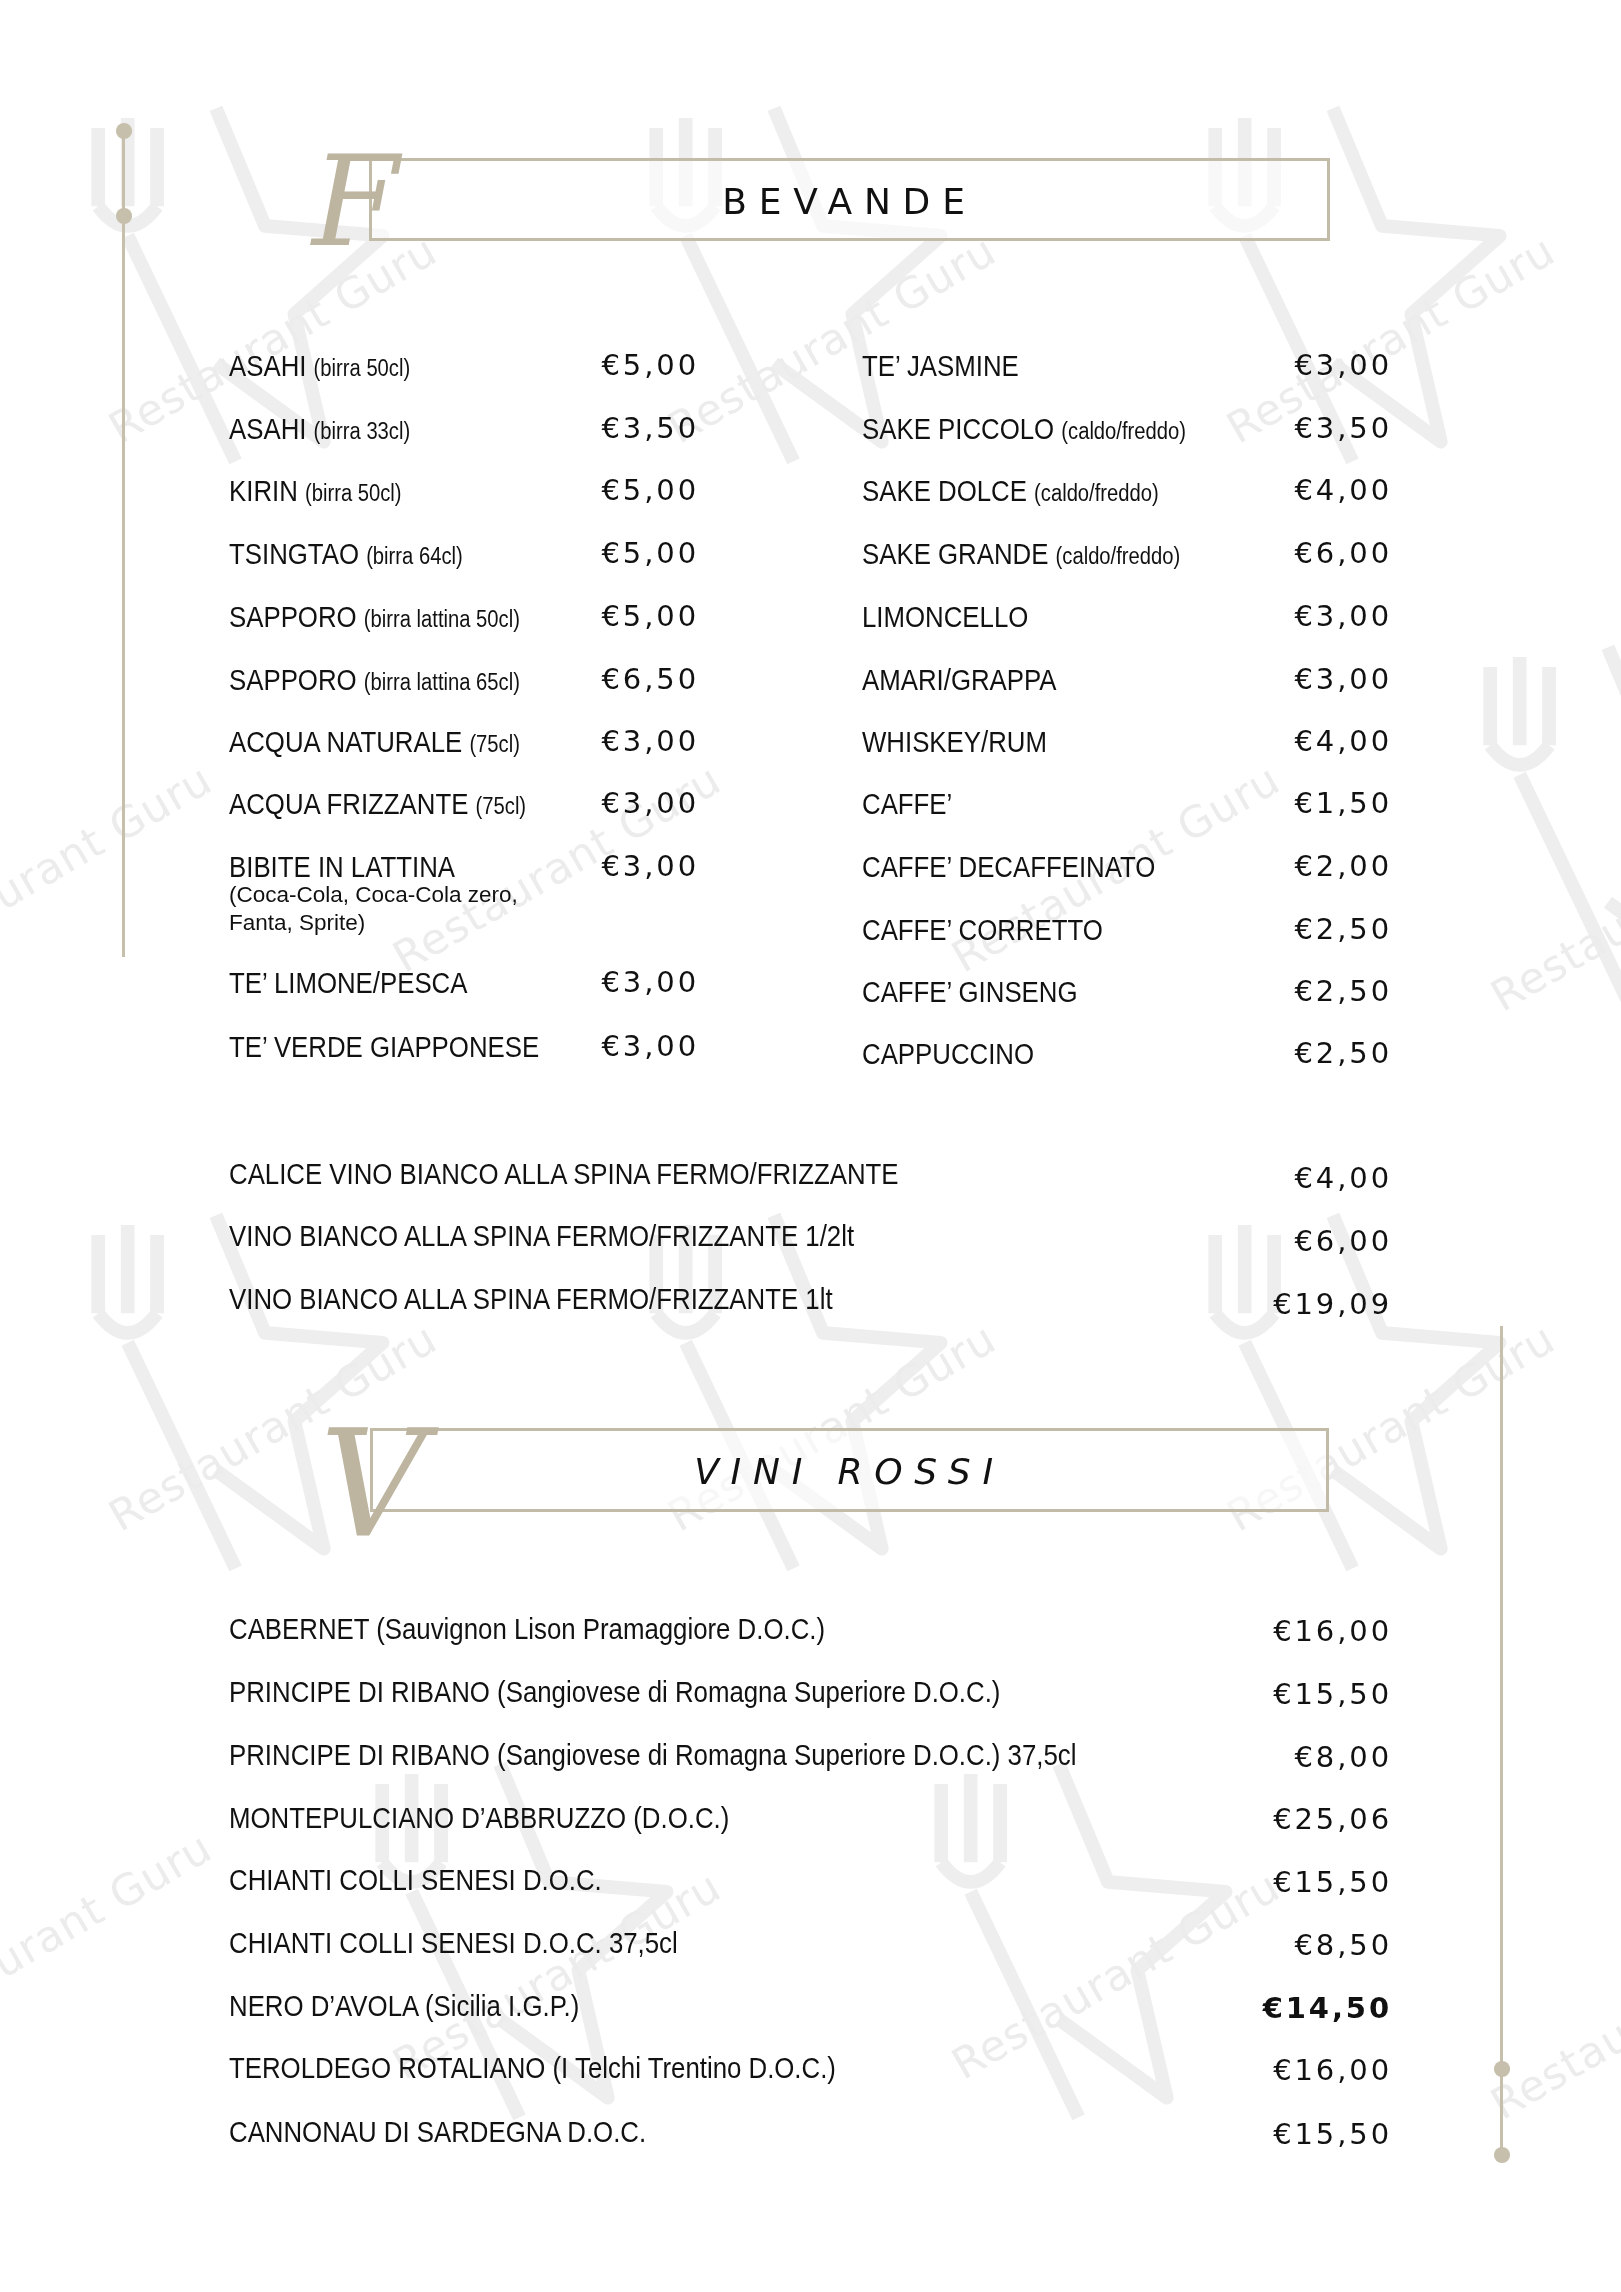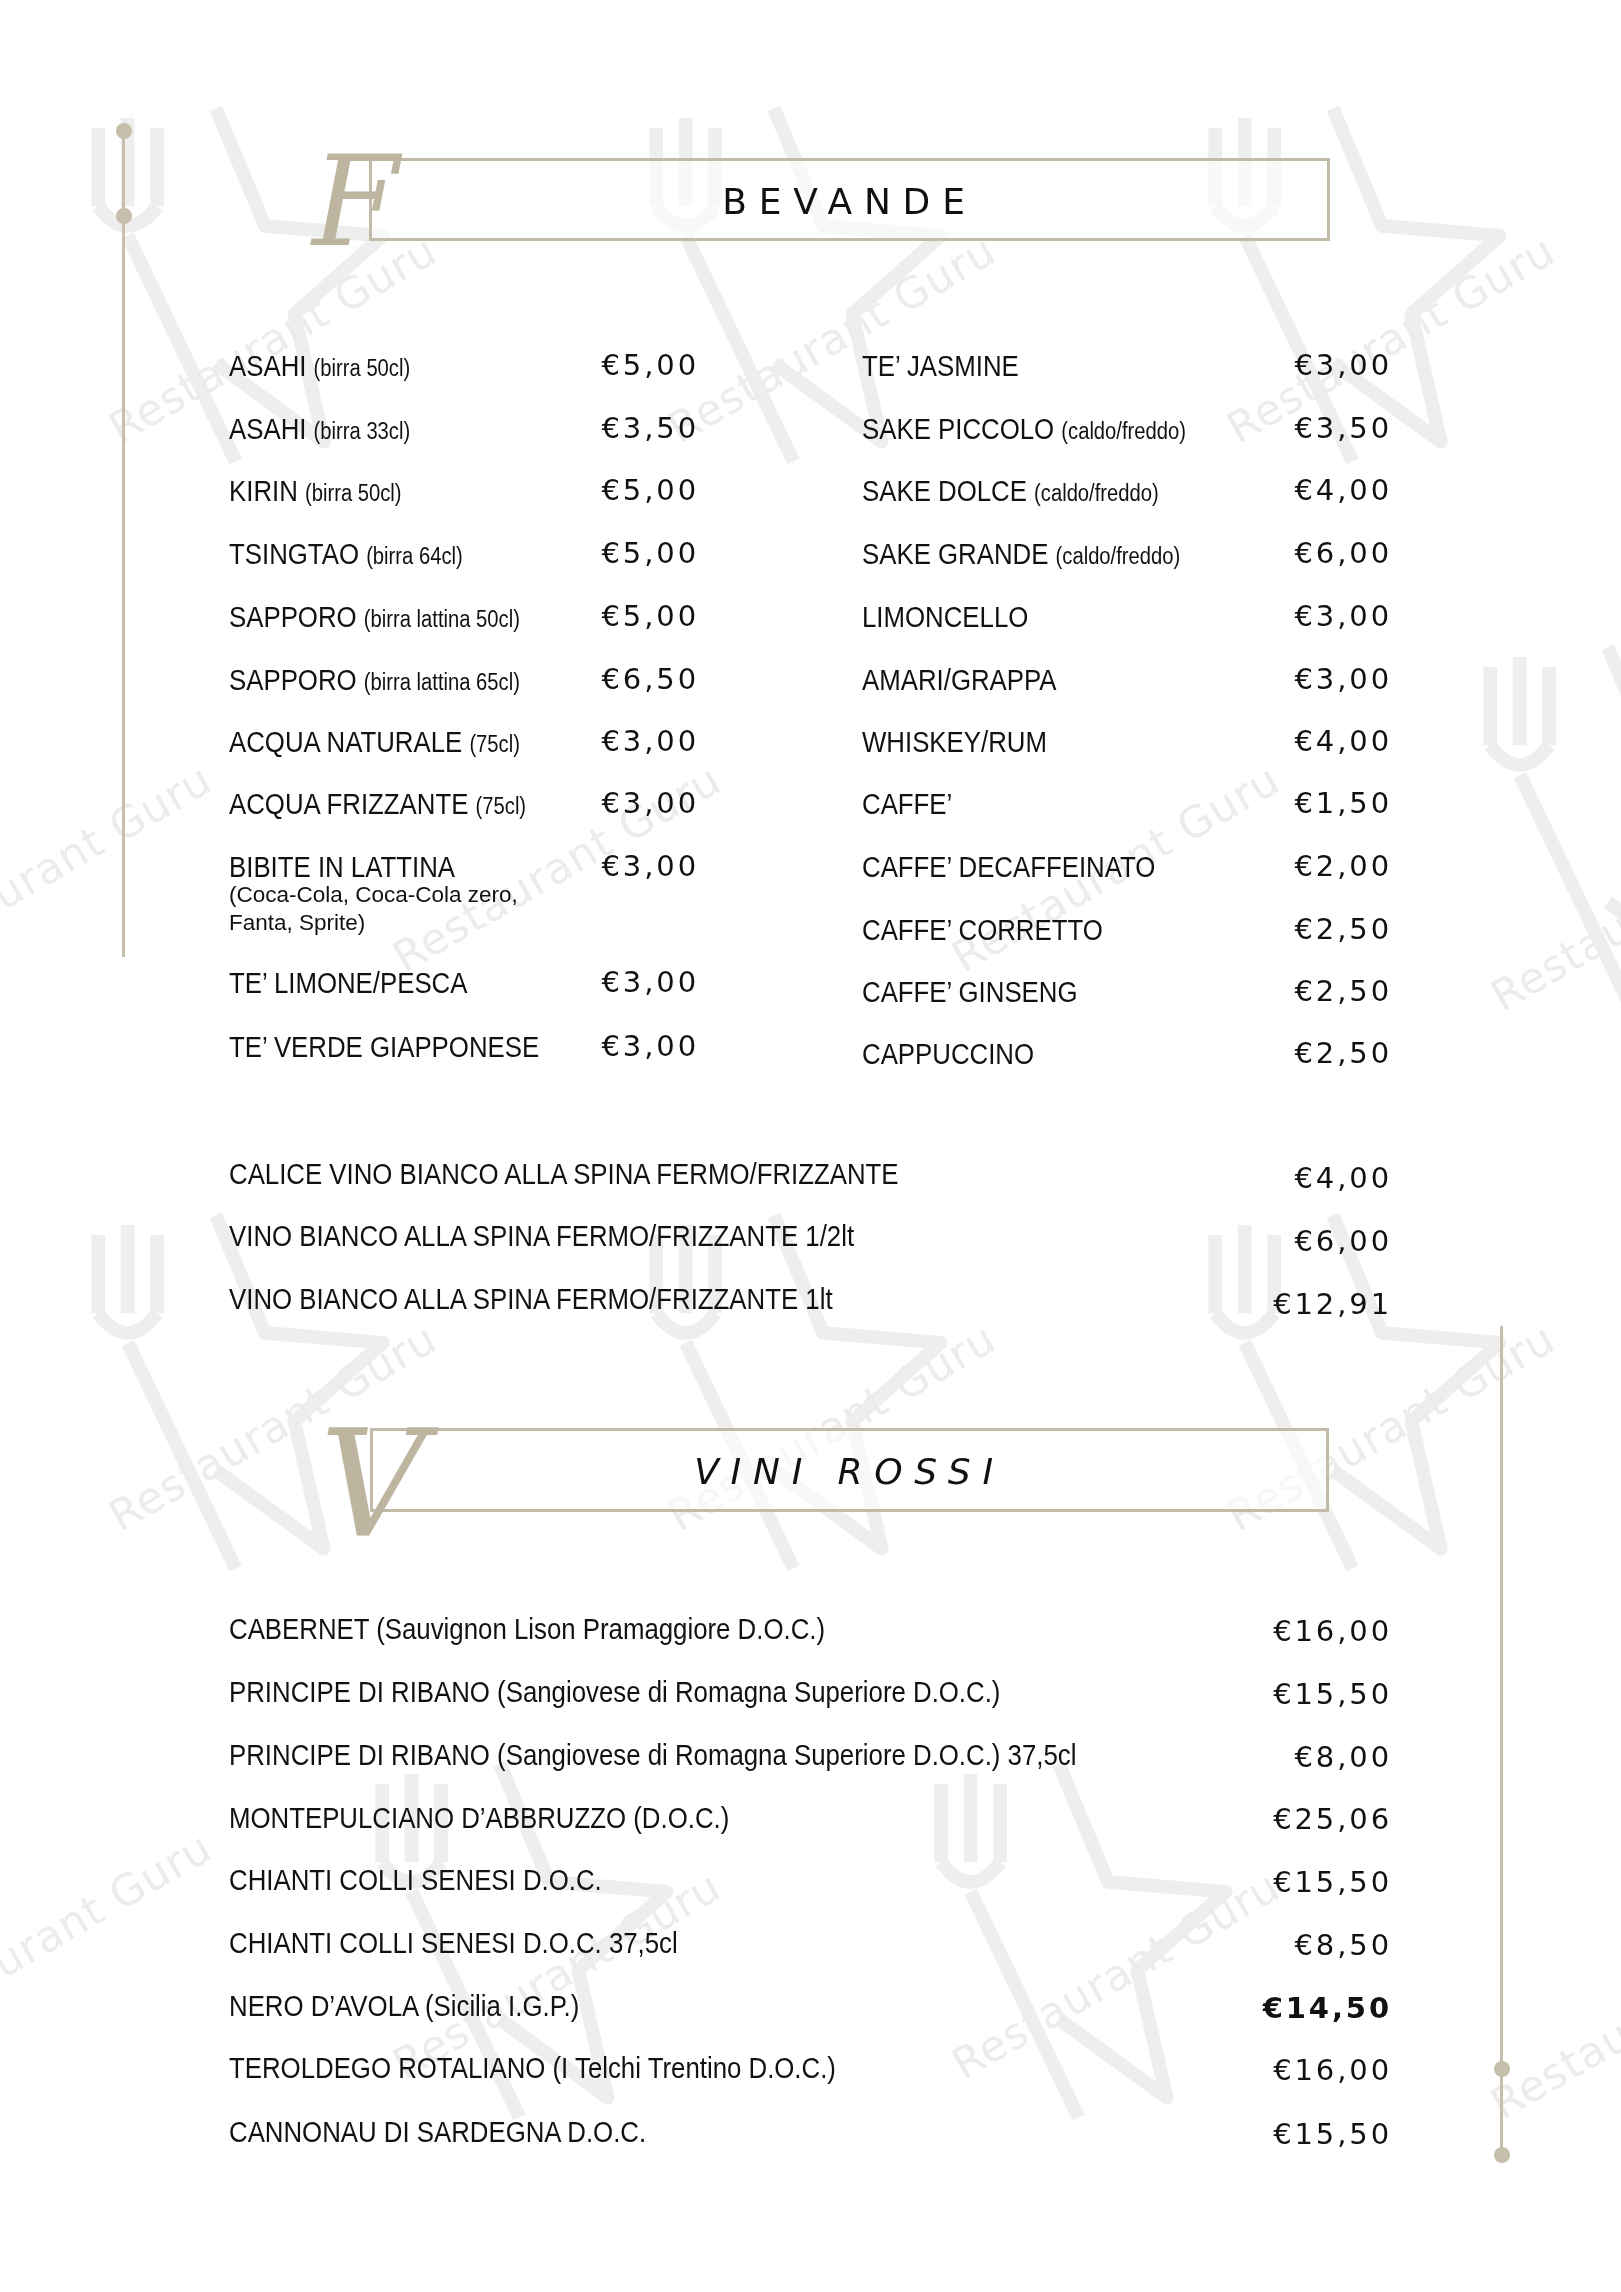--- a/index.html
+++ b/index.html
@@ -220,21 +220,21 @@
 </div>
 
 <div>
   <div class="item" style="left:229px;top:1156px;">CALICE VINO BIANCO ALLA SPINA  FERMO/FRIZZANTE</div>
   <div class="price" style="right:229px;top:1161px;">€4,00</div>
 
   <div class="item" style="left:229px;top:1218px;">VINO BIANCO ALLA SPINA FERMO/FRIZZANTE 1/2lt</div>
   <div class="price" style="right:229px;top:1224px;">€6,00</div>
 
   <div class="item" style="left:229px;top:1281px;">VINO BIANCO ALLA SPINA FERMO/FRIZZANTE 1lt</div>
-  <div class="price" style="right:229px;top:1287px;">€12,91</div>
+  <div class="price" style="right:229px;top:1287px;">€19,09</div>
 </div>
 
 <div class="section-box" style="left:370px;top:1428px;width:959px;height:84px;font-style:italic;">
   <div class="section-title" style="top:19.6px;">VINI ROSSI</div>
 </div>
 <div class="initial" style="left:320px;top:1411px;font-size:147px;">V</div>
 
 <div>
   <div class="item" style="left:229px;top:1611px;"><span>CABERNET</span> <span>(Sauvignon Lison Pramaggiore D.O.C.)</span></div>
   <div class="price" style="right:229px;top:1614px;">€16,00</div>

